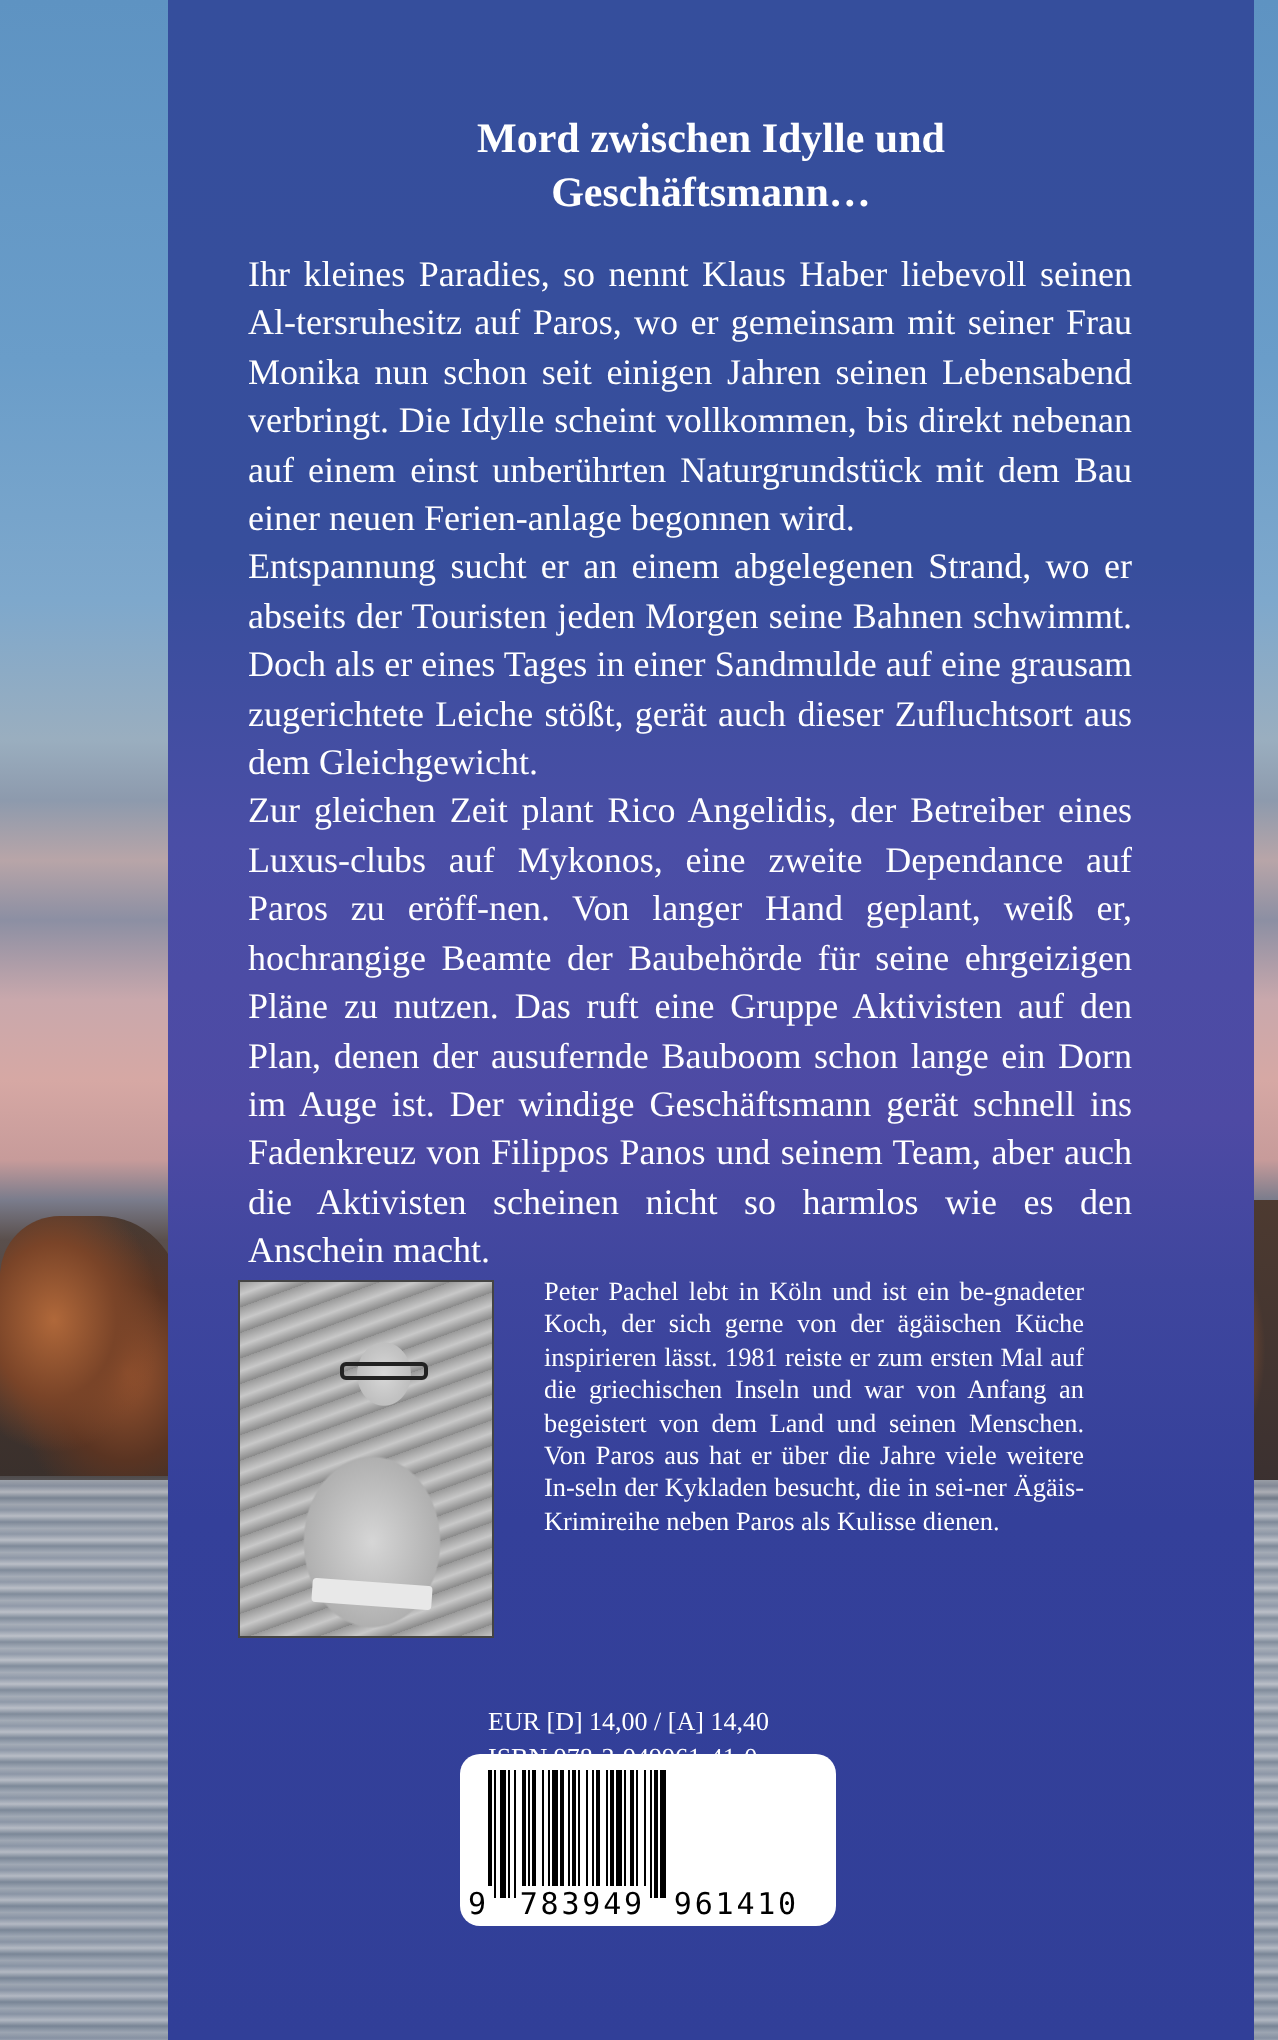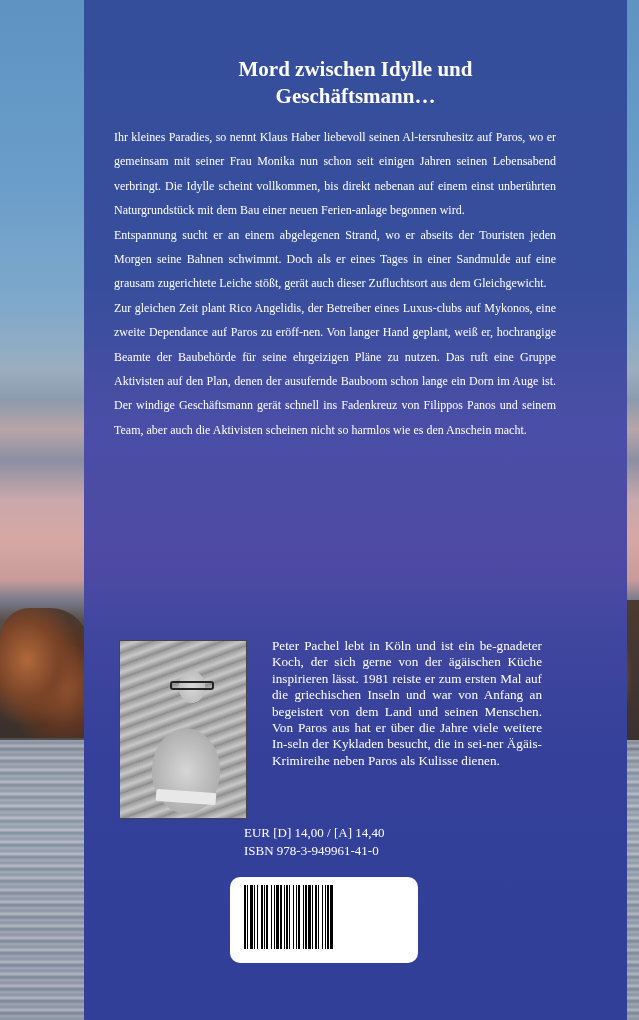--- a/index.html
+++ b/index.html
@@ -47,22 +47,22 @@
     background: linear-gradient(to bottom,
       #354e9c 0px, #374e9c 280px, #4a4ea6 420px, #4e4aa4 560px,
       #3f469e 640px, #34409a 760px, #313f98 1020px);
     color: #ffffff;
   }
   .title {
     position: absolute; left: 0; right: 0; top: 56px;
     text-align: center; font-weight: bold; font-size: 21px; line-height: 27px;
   }
   .blurb {
-    position: absolute; left: 30px; width: 442px; top: 125px;
-    font-size: 12px; line-height: 24.4px; text-align: justify;
+    position: absolute; left: 40px; width: 442px; top: 125px;
+    font-size: 18px; line-height: 24.4px; text-align: justify;
     hyphens: manual;
   }
   .blurb p { margin: 0; }
   .author-photo {
     position: absolute; left: 35px; top: 640px; width: 126px; height: 177px;
     background:
       radial-gradient(ellipse 22px 26px at 72px 46px, #d8d8d8 0%, #bfbfbf 60%, transparent 62%),
       radial-gradient(ellipse 48px 60px at 66px 130px, #d6d6d6 0%, #b0b0b0 70%, transparent 72%),
       repeating-linear-gradient(160deg, #9a9a9a 0px, #c8c8c8 6px, #8a8a8a 12px),
       #8c8c8c;
@@ -75,21 +75,21 @@
   }
   .author-photo .paper {
     position: absolute; left: 36px; top: 150px; width: 60px; height: 12px;
     background: #e8e8e8; border-radius: 2px; transform: rotate(4deg);
   }
   .author-bio {
     position: absolute; left: 188px; width: 270px; top: 638px;
     font-size: 13.2px; line-height: 16.4px; text-align: justify;
   }
   .price {
-    position: absolute; left: 160px; top: 824px; font-size: 13px; line-height: 18px;
+    position: absolute; left: 160px; top: 852px; font-size: 13px; line-height: 18px;
   }
   .barcode {
     position: absolute; left: 146px; top: 877px; width: 188px; height: 86px;
     background: #ffffff; border-radius: 10px; overflow: hidden;
   }
   .barcode .bars {
     position: absolute; left: 14px; right: 12px; top: 8px; height: 64px;
     display: flex; align-items: stretch; gap: 0;
   }
   .barcode .bars span { display: block; background: #000; }
@@ -189,15 +189,20 @@
         <span style="width: 3px; background: transparent;"></span>
         <span style="width: 1px; background: rgb(0, 0, 0);"></span>
         <span style="width: 2px; background: transparent;"></span>
         <span style="width: 1px; background: rgb(0, 0, 0);"></span>
         <span style="width: 1px; background: transparent;"></span>
         <span style="width: 2px; background: rgb(0, 0, 0);"></span>
         <span style="width: 1px; background: transparent;"></span>
         <span style="width: 3px; background: rgb(0, 0, 0);"></span>
         <span style="width: 1px; background: transparent;"></span>
       </div>
+    <div class="digits">
+      <span class="d-first">9</span>
+      <span class="d-rest">783949</span>
+      <span class="d-rest">961410</span>
+    </div>
   </div>
 
 </div>
 
 </body></html>

